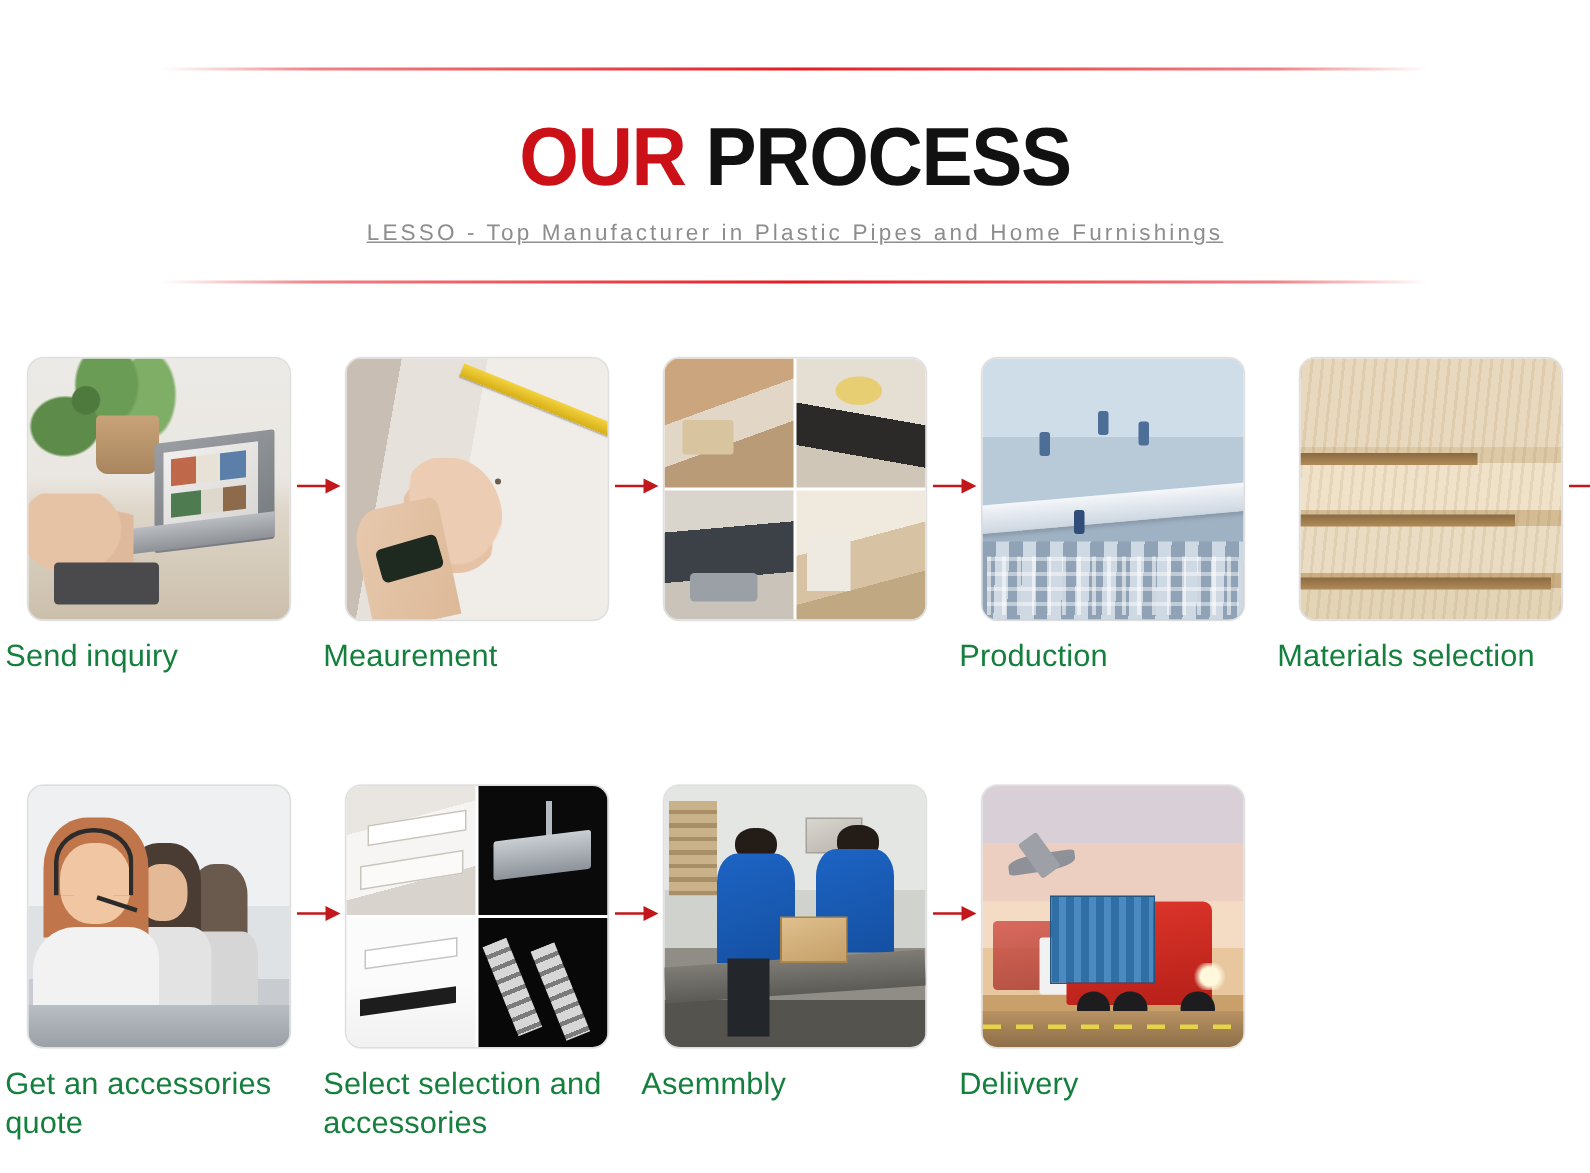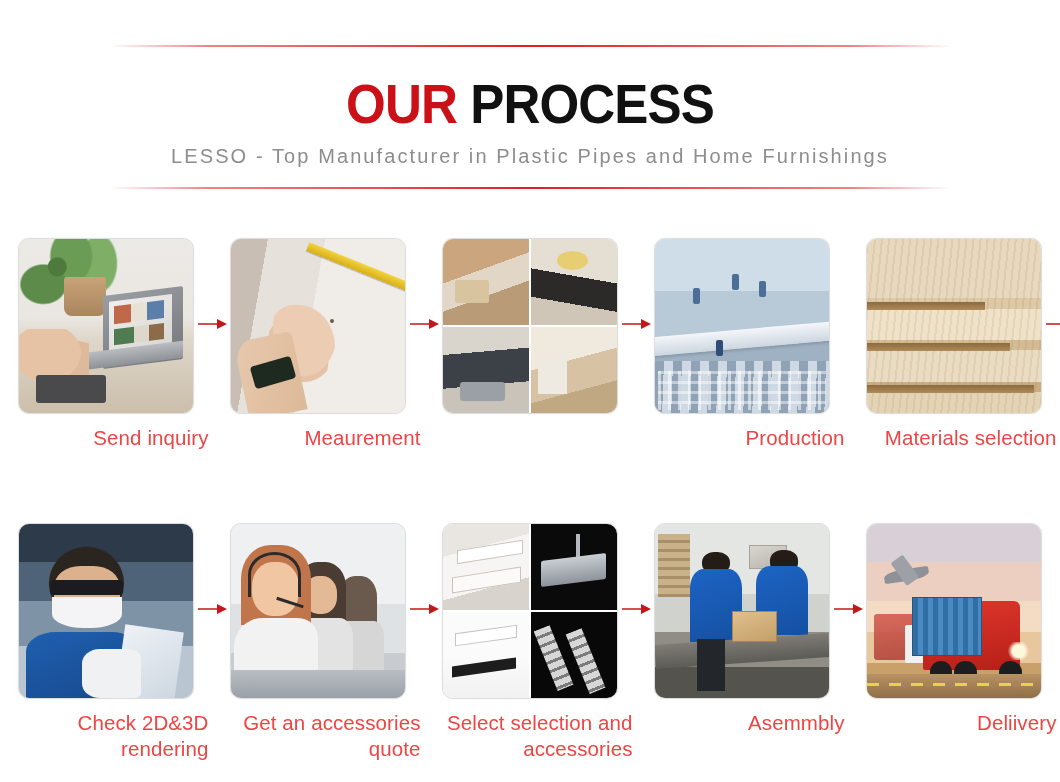--- a/index.html
+++ b/index.html
@@ -56,25 +56,26 @@
     transform: scaleX(0.93);
     white-space: nowrap;
   }
   .title .accent { color: #CC1018; }
 
   .subtitle {
     position: absolute;
     left: 0; top: 146px;
     width: 1060px;
     text-align: center;
-    font-size: 20px;
+    font-size: 15px;
     line-height: 20px;
     letter-spacing: 2.1px;
     color: #8d8d8d;
     white-space: nowrap;
+    text-decoration: underline;
   }
 
   
   .row {
     position: absolute;
     left: 0;
     width: 1060px;
     display: flex;
     align-items: flex-start;
   }
@@ -97,24 +98,24 @@
     overflow: hidden;
     position: relative;
     background: #f2f2f2;
     box-shadow: 0 0 0 0.5px rgba(0,0,0,0.03);
   }
   .thumb .art { position: absolute; inset: 0; }
 
   .caption {
     margin-top: 11px;
     width: 205px;
-    text-align: right;
+    text-align: left;
     font-size: 20.5px;
     line-height: 26px;
-    color: #ef4444;
+    color: #15803d;
     letter-spacing: 0.1px;
   }
 
   
   .arrow {
     position: absolute;
     top: 78px;
     right: -16px;
     width: 30px;
     height: 16px;
@@ -541,37 +542,20 @@
       <div class="caption">Materials selection</div>
       <svg class="arrow" viewBox="0 0 30 16">
         <path d="M0 7.2 H19 V3 L29 8 L19 13 V8.8 H0 Z" fill="#C2181B"></path>
       </svg>
     </div>
 
   </div>
 
   <div class="row row-2">
 
-    <div class="step">
-      <div class="thumb">
-        <div class="art a-check">
-          <div class="head"></div>
-            <div class="face"></div>
-            <div class="glasses"></div>
-          <div class="mask"></div>
-            <div class="shirt"></div>
-          <div class="panel"></div>
-            <div class="glove"></div>
-        </div>
-      </div>
-      <div class="caption">Check 2D&amp;3D rendering</div>
-      <svg class="arrow" viewBox="0 0 30 16">
-        <path d="M0 7.2 H19 V3 L29 8 L19 13 V8.8 H0 Z" fill="#C2181B"></path>
-      </svg>
-    </div>
 
     <div class="step">
       <div class="thumb">
         <div class="art a-agents">
           <div class="p p3"></div>
             <div class="b3"></div>
           <div class="p p2"></div>
             <div class="f2"></div>
             <div class="b2"></div>
           <div class="p p1"></div>

